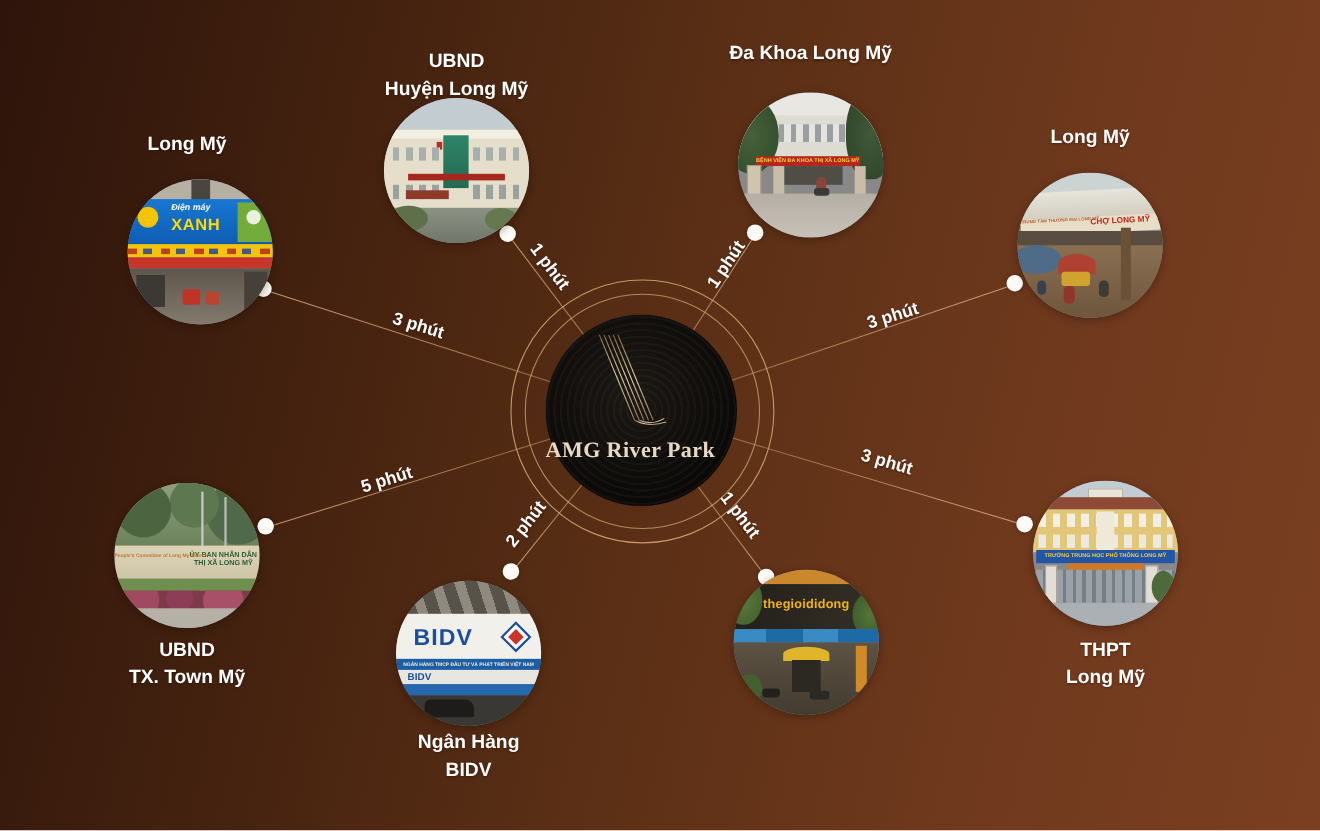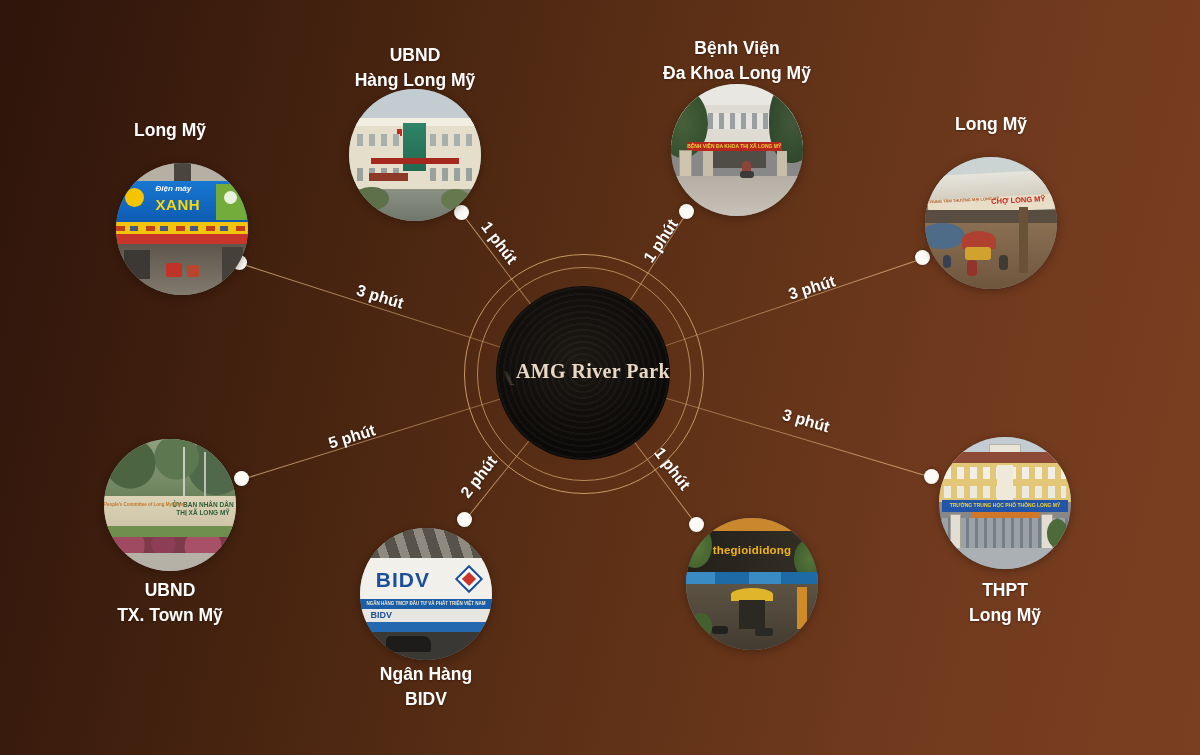--- a/index.html
+++ b/index.html
@@ -13,21 +13,21 @@
     background:linear-gradient(90deg,rgba(208,163,115,.9),rgba(190,140,95,.45));z-index:1;}
   
   .ring{position:absolute;border-radius:50%;z-index:2;}
   .ring-outer{left:464px;top:254px;width:238px;height:238px;border:1.5px solid rgba(205,158,108,.95);}
   .ring-inner{left:477px;top:267px;width:212px;height:212px;border:1px solid rgba(205,158,108,.8);}
   
   .center-disc{position:absolute;left:496px;top:286px;width:174px;height:174px;border-radius:50%;z-index:3;
     background:
       repeating-radial-gradient(circle at 50% 50%,rgba(255,255,255,.03) 0 2px,transparent 2px 6px),
       radial-gradient(circle at 45% 40%,#1c1814 0%,#0c0a08 65%,#060504 100%);
-    display:flex;flex-direction:row;align-items:center;justify-content:flex-start;}
+    display:flex;flex-direction:column;justify-content:flex-start;}
   .center-logo{margin-top:12px;}
   .center-name{margin-top:-4px;color:#e9d8c4;font-family:"Liberation Serif",serif;
     font-weight:bold;font-size:20px;letter-spacing:.4px;white-space:nowrap;}
   
   .dot{position:absolute;width:15px;height:15px;border-radius:50%;background:#fdfbf7;z-index:4;
     box-shadow:0 0 4px rgba(0,0,0,.35);}
   
   .time{position:absolute;color:#fff;font-weight:bold;font-size:16px;z-index:5;white-space:nowrap;
     text-shadow:0 1px 2px rgba(40,15,5,.6);}
   
@@ -225,24 +225,23 @@
   <div class="time" style="left:352px;top:437px;transform:translate(-50%,-50%) rotate(-17deg);">5 phút</div>
   <div class="time" style="left:479px;top:477px;transform:translate(-50%,-50%) rotate(-52deg);">2 phút</div>
   <div class="time" style="left:672px;top:469px;transform:translate(-50%,-50%) rotate(53deg);">1 phút</div>
   <div class="time" style="left:806px;top:421px;transform:translate(-50%,-50%) rotate(16deg);">3 phút</div>
 
   <div class="loc-label" style="left:30px;top:118px;">
       <div>Long Mỹ</div>
   </div>
   <div class="loc-label" style="left:275px;top:43px;">
     <div>UBND</div>
-      <div>Hàng Long Mỹ</div>
+      <div>Huyện Long Mỹ</div>
   </div>
   <div class="loc-label" style="left:597px;top:36px;">
-    <div>Bệnh Viện</div>
       <div>Đa Khoa Long Mỹ</div>
   </div>
   <div class="loc-label" style="left:851px;top:112px;">
       <div>Long Mỹ</div>
   </div>
   <div class="loc-label" style="left:30px;top:578px;">
     <div>UBND</div>
       <div>TX. Town Mỹ</div>
   </div>
   <div class="loc-label" style="left:286px;top:662px;">
@@ -343,21 +342,21 @@
     <div class="bidv-logo">
         <i></i>
       </div>
     <div class="lyr bidv-strip">NGÂN HÀNG TMCP ĐẦU TƯ VÀ PHÁT TRIỂN VIỆT NAM</div>
     <div class="lyr bidv-sign2">BIDV</div>
     <div class="lyr bidv-strip2"></div>
     <div class="lyr bidv-cars"></div>
     <div class="bidv-car"></div>
   </div>
 
-  <div class="photo" style="left:686px;top:518px;">
+  <div class="photo" style="left:667px;top:518px;">
     <div class="lyr tg-top"></div>
     <div class="lyr tg-awning"></div>
     <div class="tg-brand">thegioididong</div>
     <div class="tg-leafL"></div>
     <div class="tg-leafR"></div>
     <div class="lyr tg-blue"></div>
     <div class="lyr tg-store"></div>
     <div class="tg-umb"></div>
     <div class="tg-door"></div>
     <div class="tg-pillR"></div>

